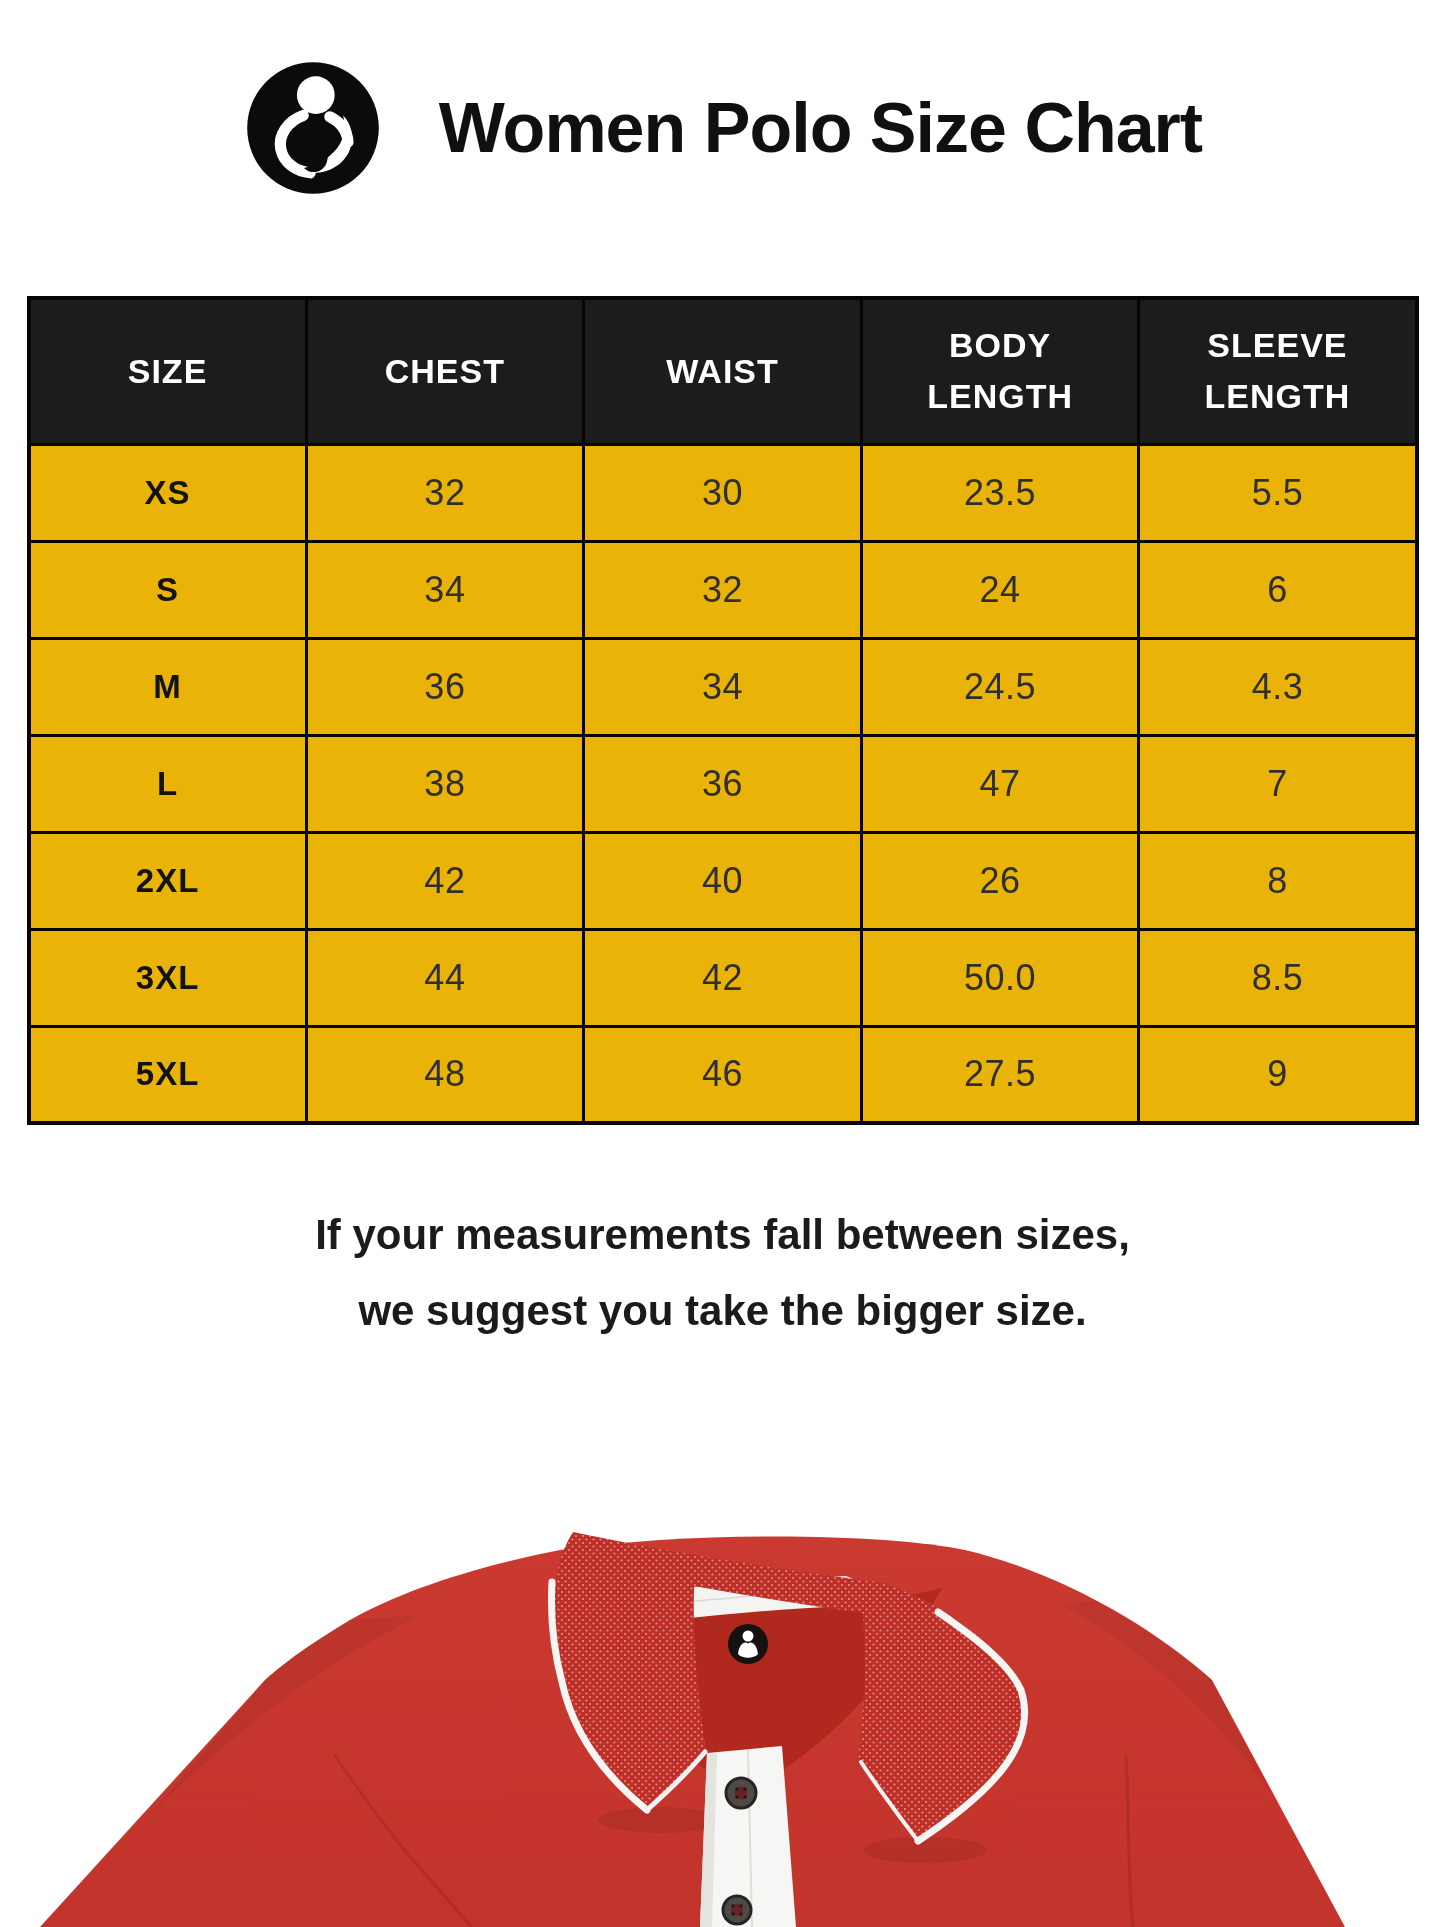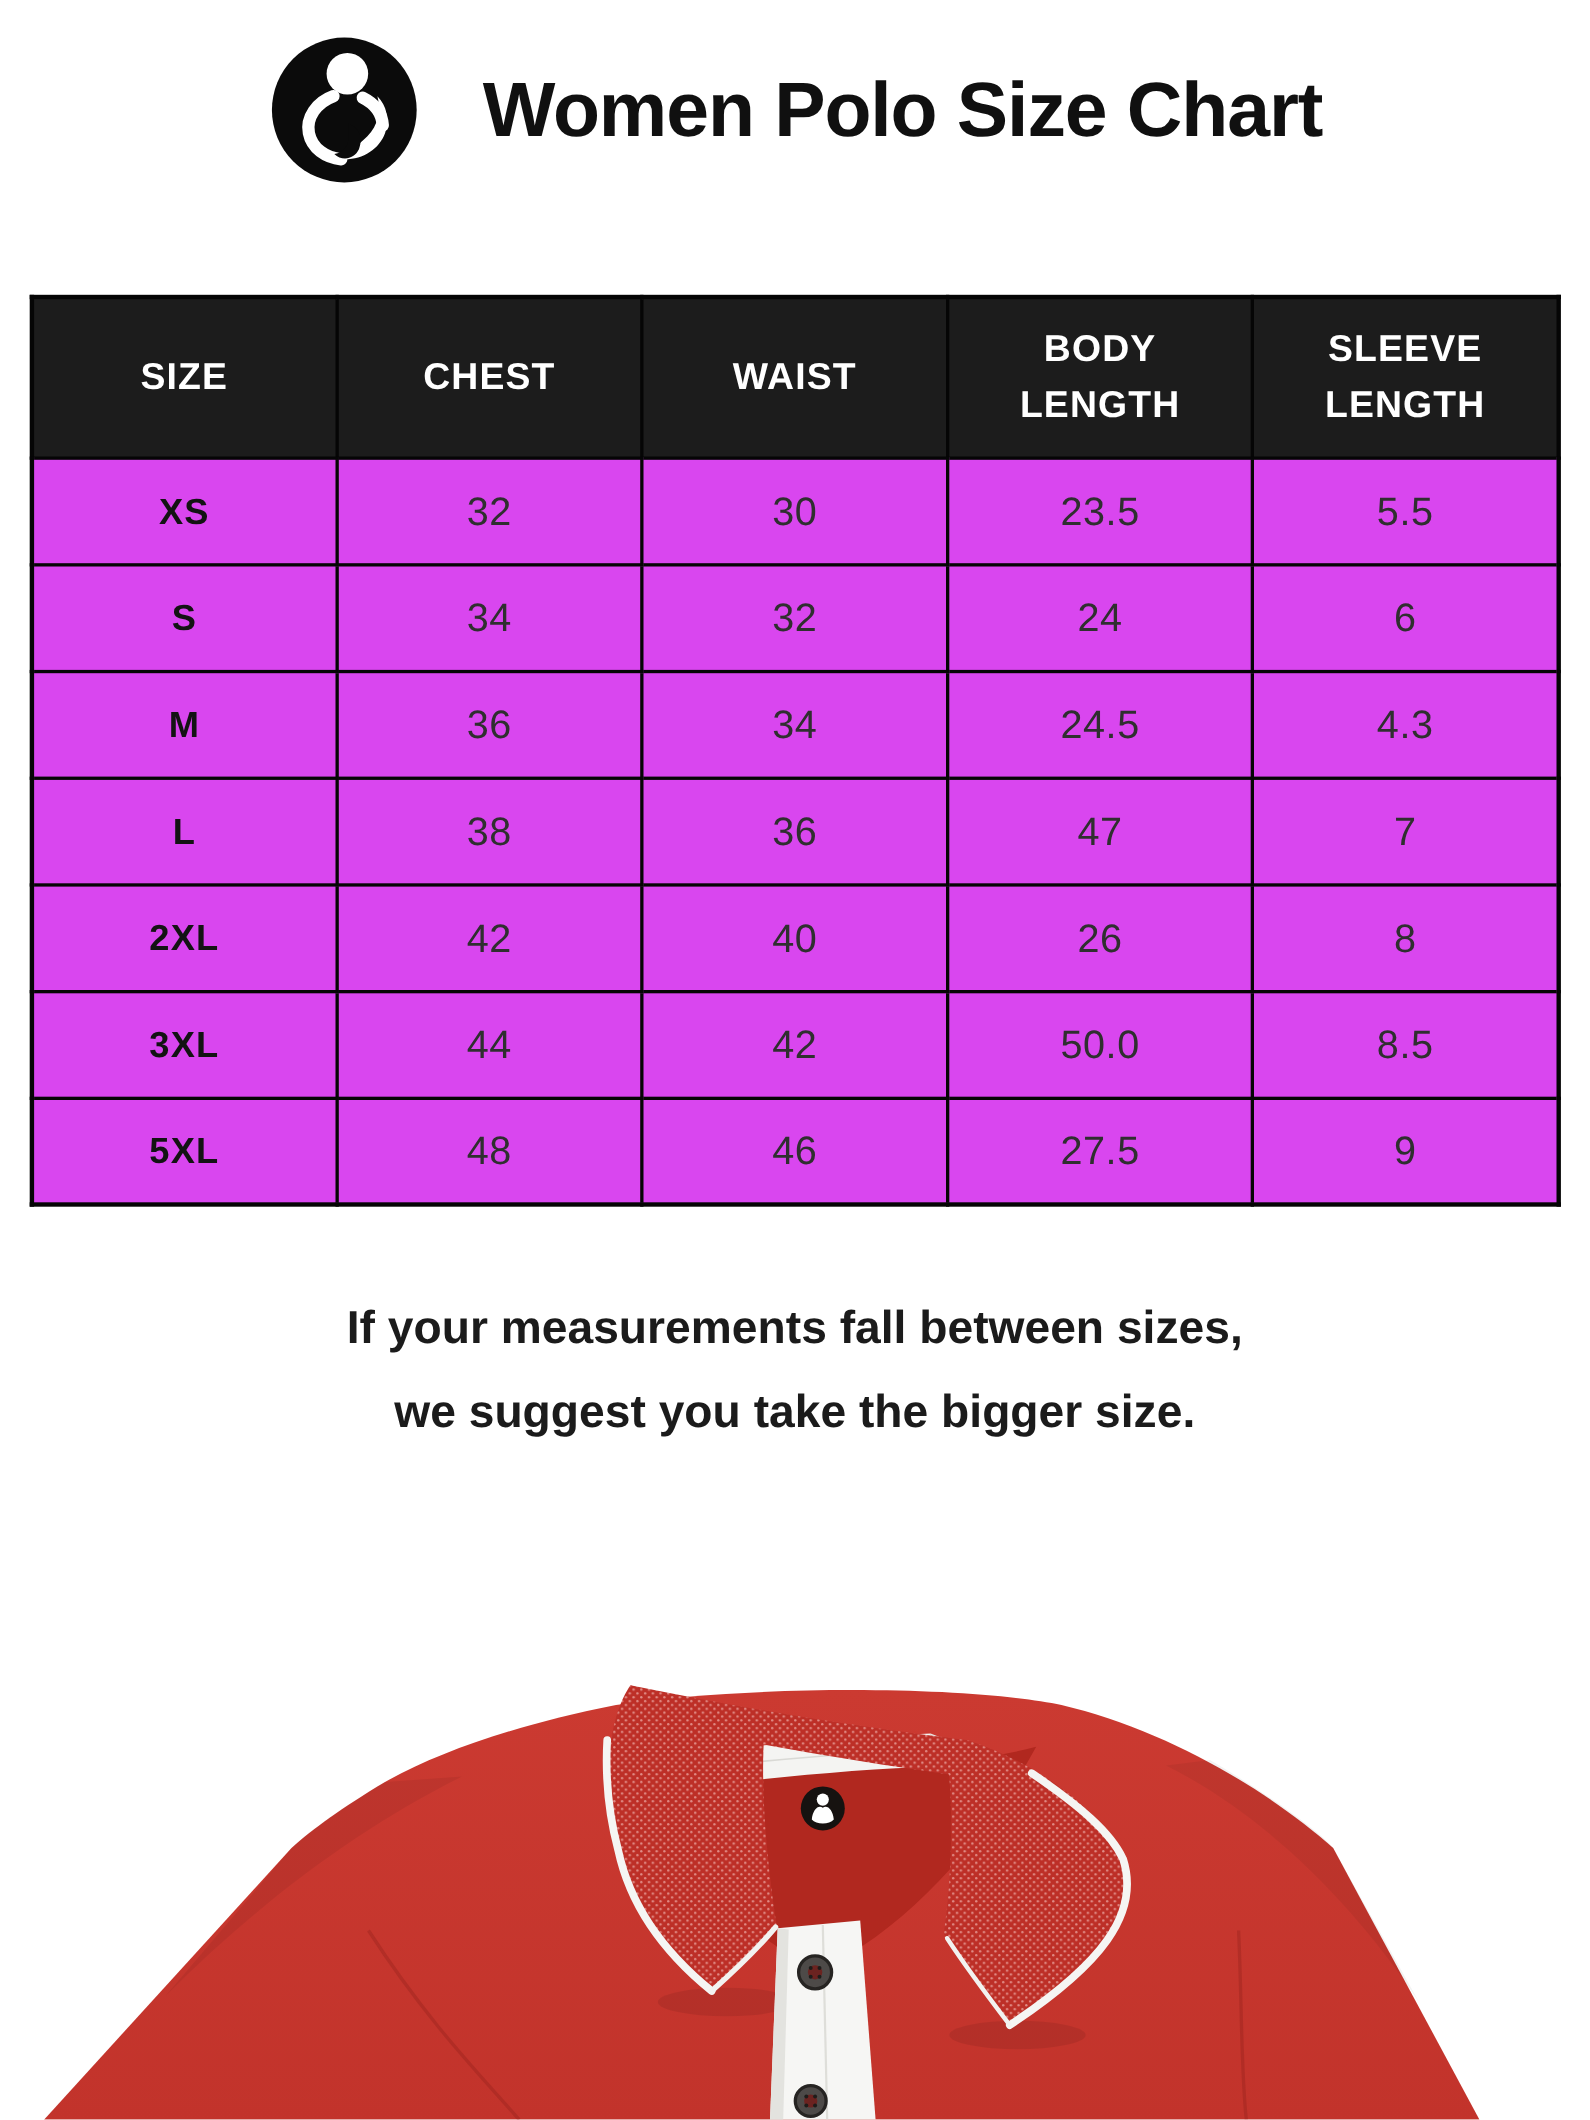--- a/index.html
+++ b/index.html
@@ -8,21 +8,21 @@
     width:1445px; height:1927px;
     background:#ffffff;
     font-family:"Liberation Sans", sans-serif;
     position:relative;
     overflow:hidden;
   }
 
   
   .page-header {
     display:flex; align-items:center; justify-content:center;
-    gap:56px; padding-top:40px; height:160px;
+    gap:56px; padding-top:40px; height:160px;margin-top:28px;
   }
   .brand-logo { width:140px; height:140px; flex:0 0 auto; }
   .brand-logo svg { width:100%; height:100%; display:block; }
   .page-title {
     margin:0; font-size:70px; font-weight:800; color:#101010;
     letter-spacing:-1px; white-space:nowrap;
   }
 
   
   table.size-table {
@@ -30,21 +30,21 @@
     border-collapse:collapse; table-layout:fixed;
     border:4px solid #050505;
   }
   .size-table th {
     height:146px; background:#1c1c1c; color:#ffffff;
     font-size:34px; font-weight:700; letter-spacing:1px;
     border:3px solid #050505; text-align:center; vertical-align:middle;
     white-space:pre-line; line-height:1.5;
   }
   .size-table td {
-    height:97px; background:#d946ef;
+    height:97px; background:#eab308;
     border:3px solid #050505; text-align:center; vertical-align:middle;
     font-size:36px; font-weight:400; color:#2f2f2f; letter-spacing:0.5px;
   }
   .size-table td.size-cell { font-weight:700; font-size:33px; color:#131313; letter-spacing:1px; }
 
   
   .size-note {
     margin:72px 0 0; text-align:center;
     font-size:42px; font-weight:700; color:#1b1b1b; line-height:1.8;
   }

